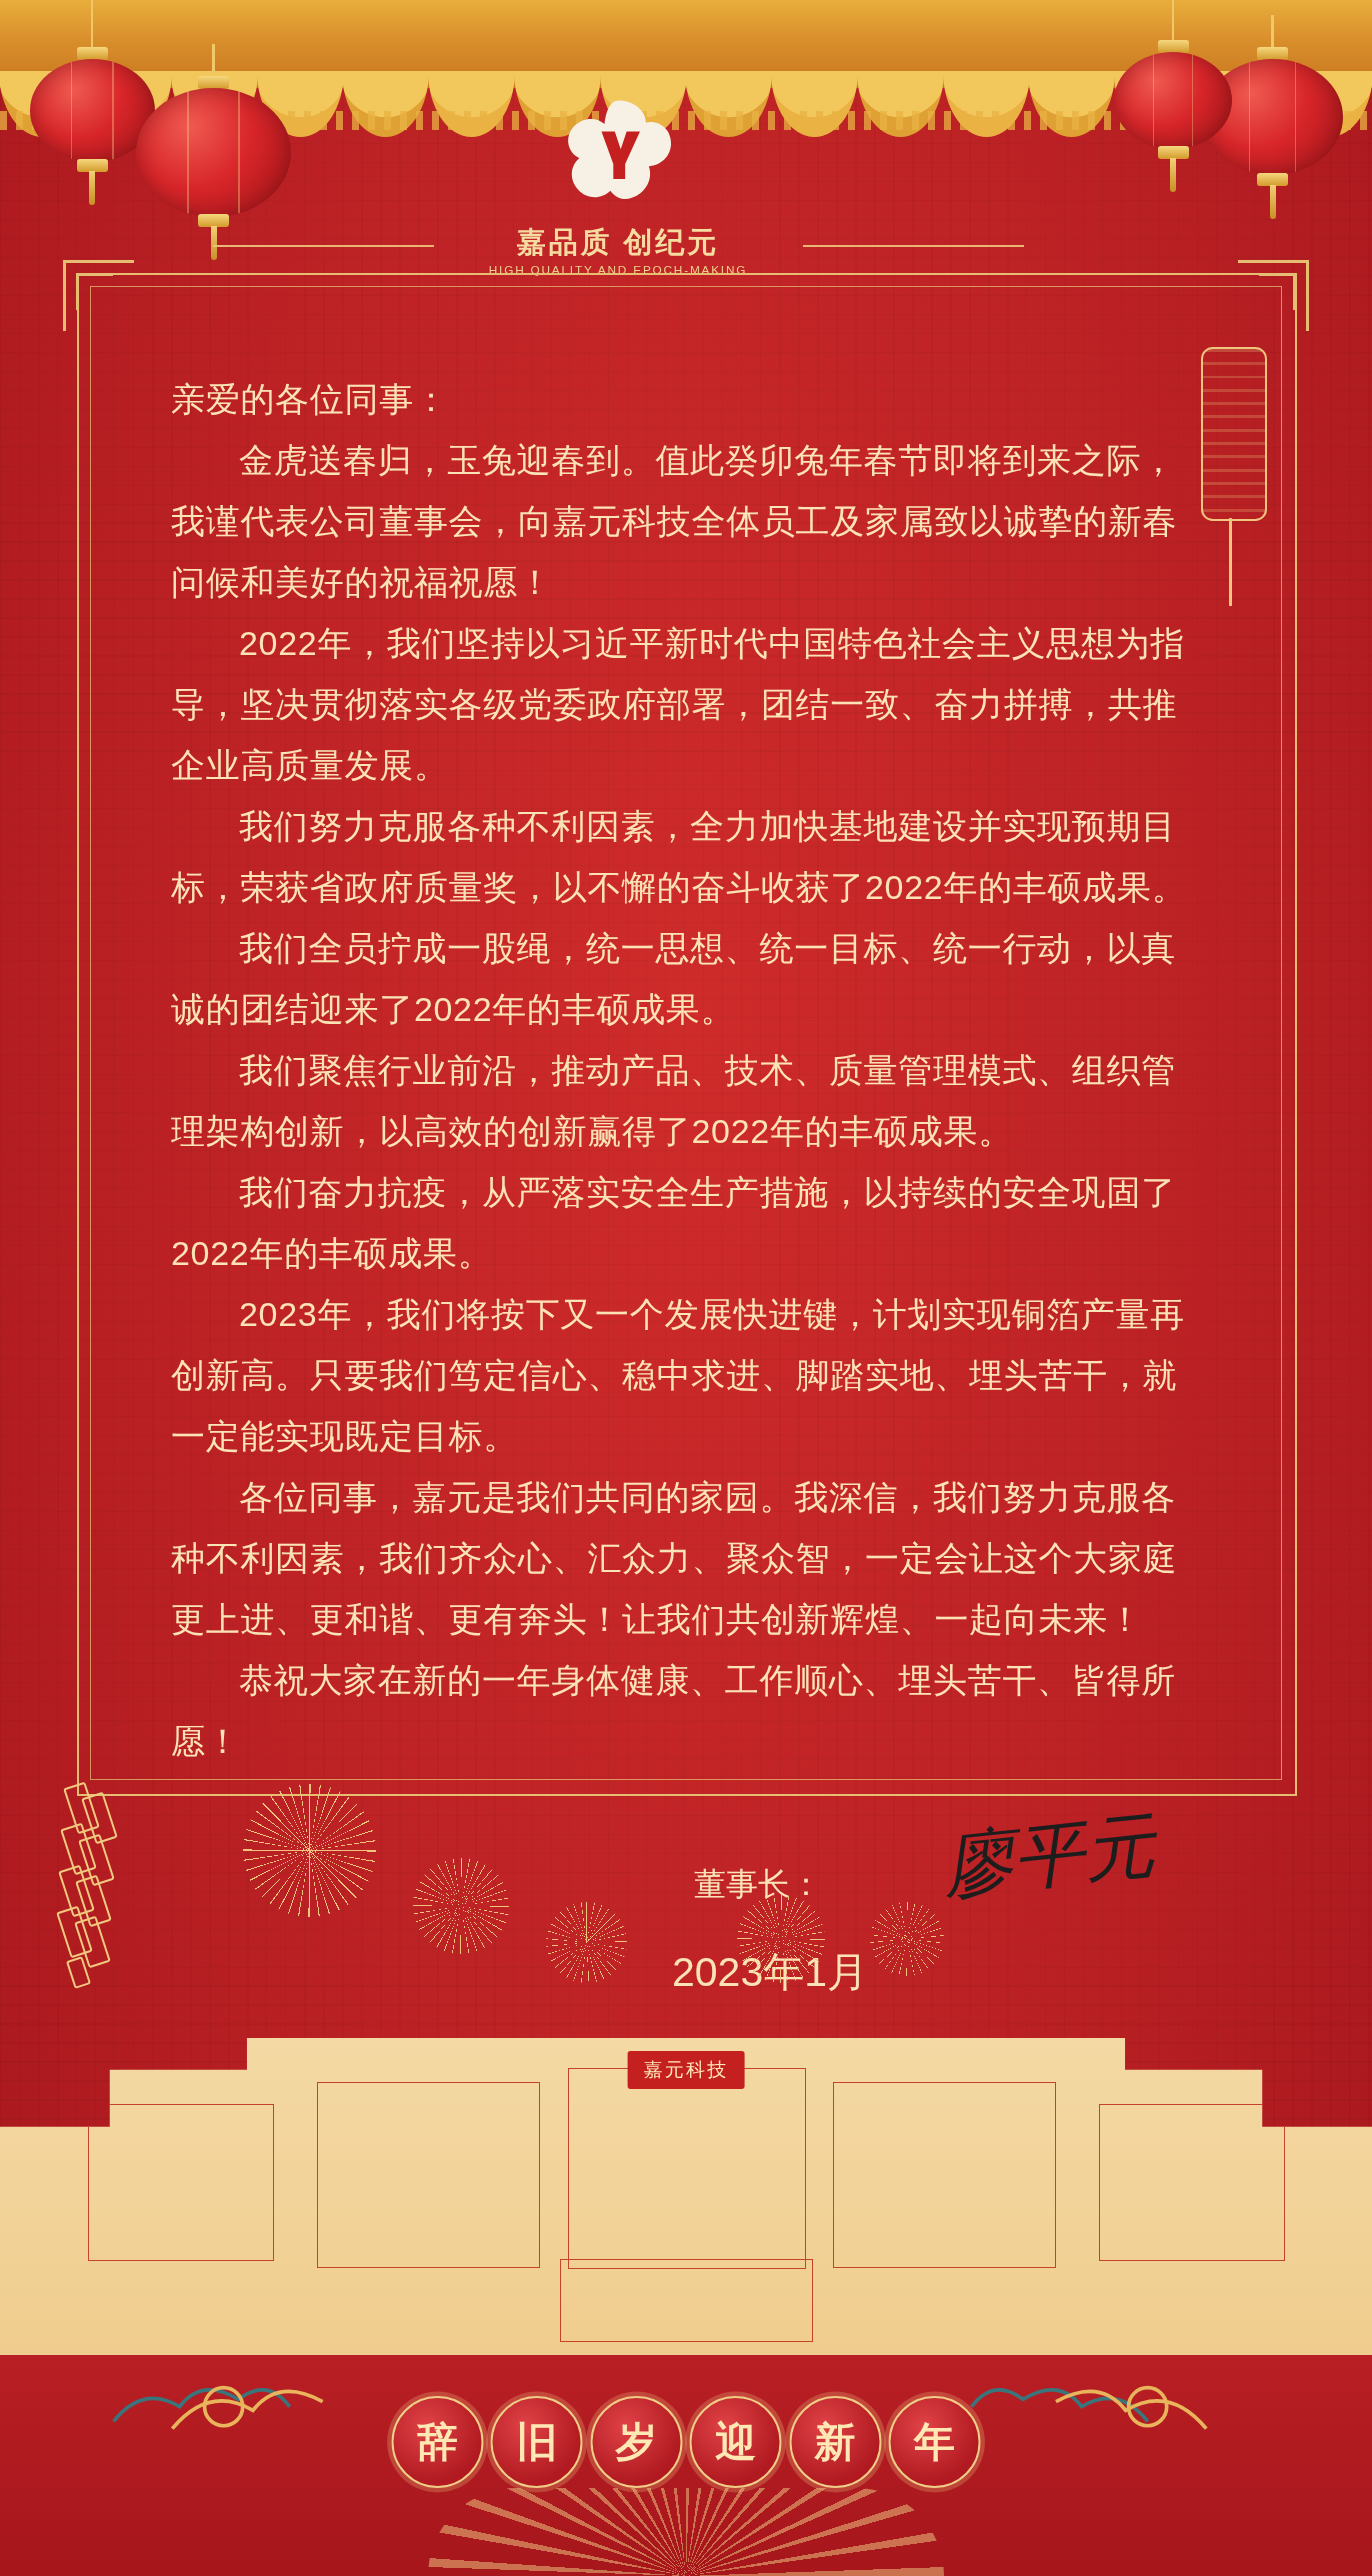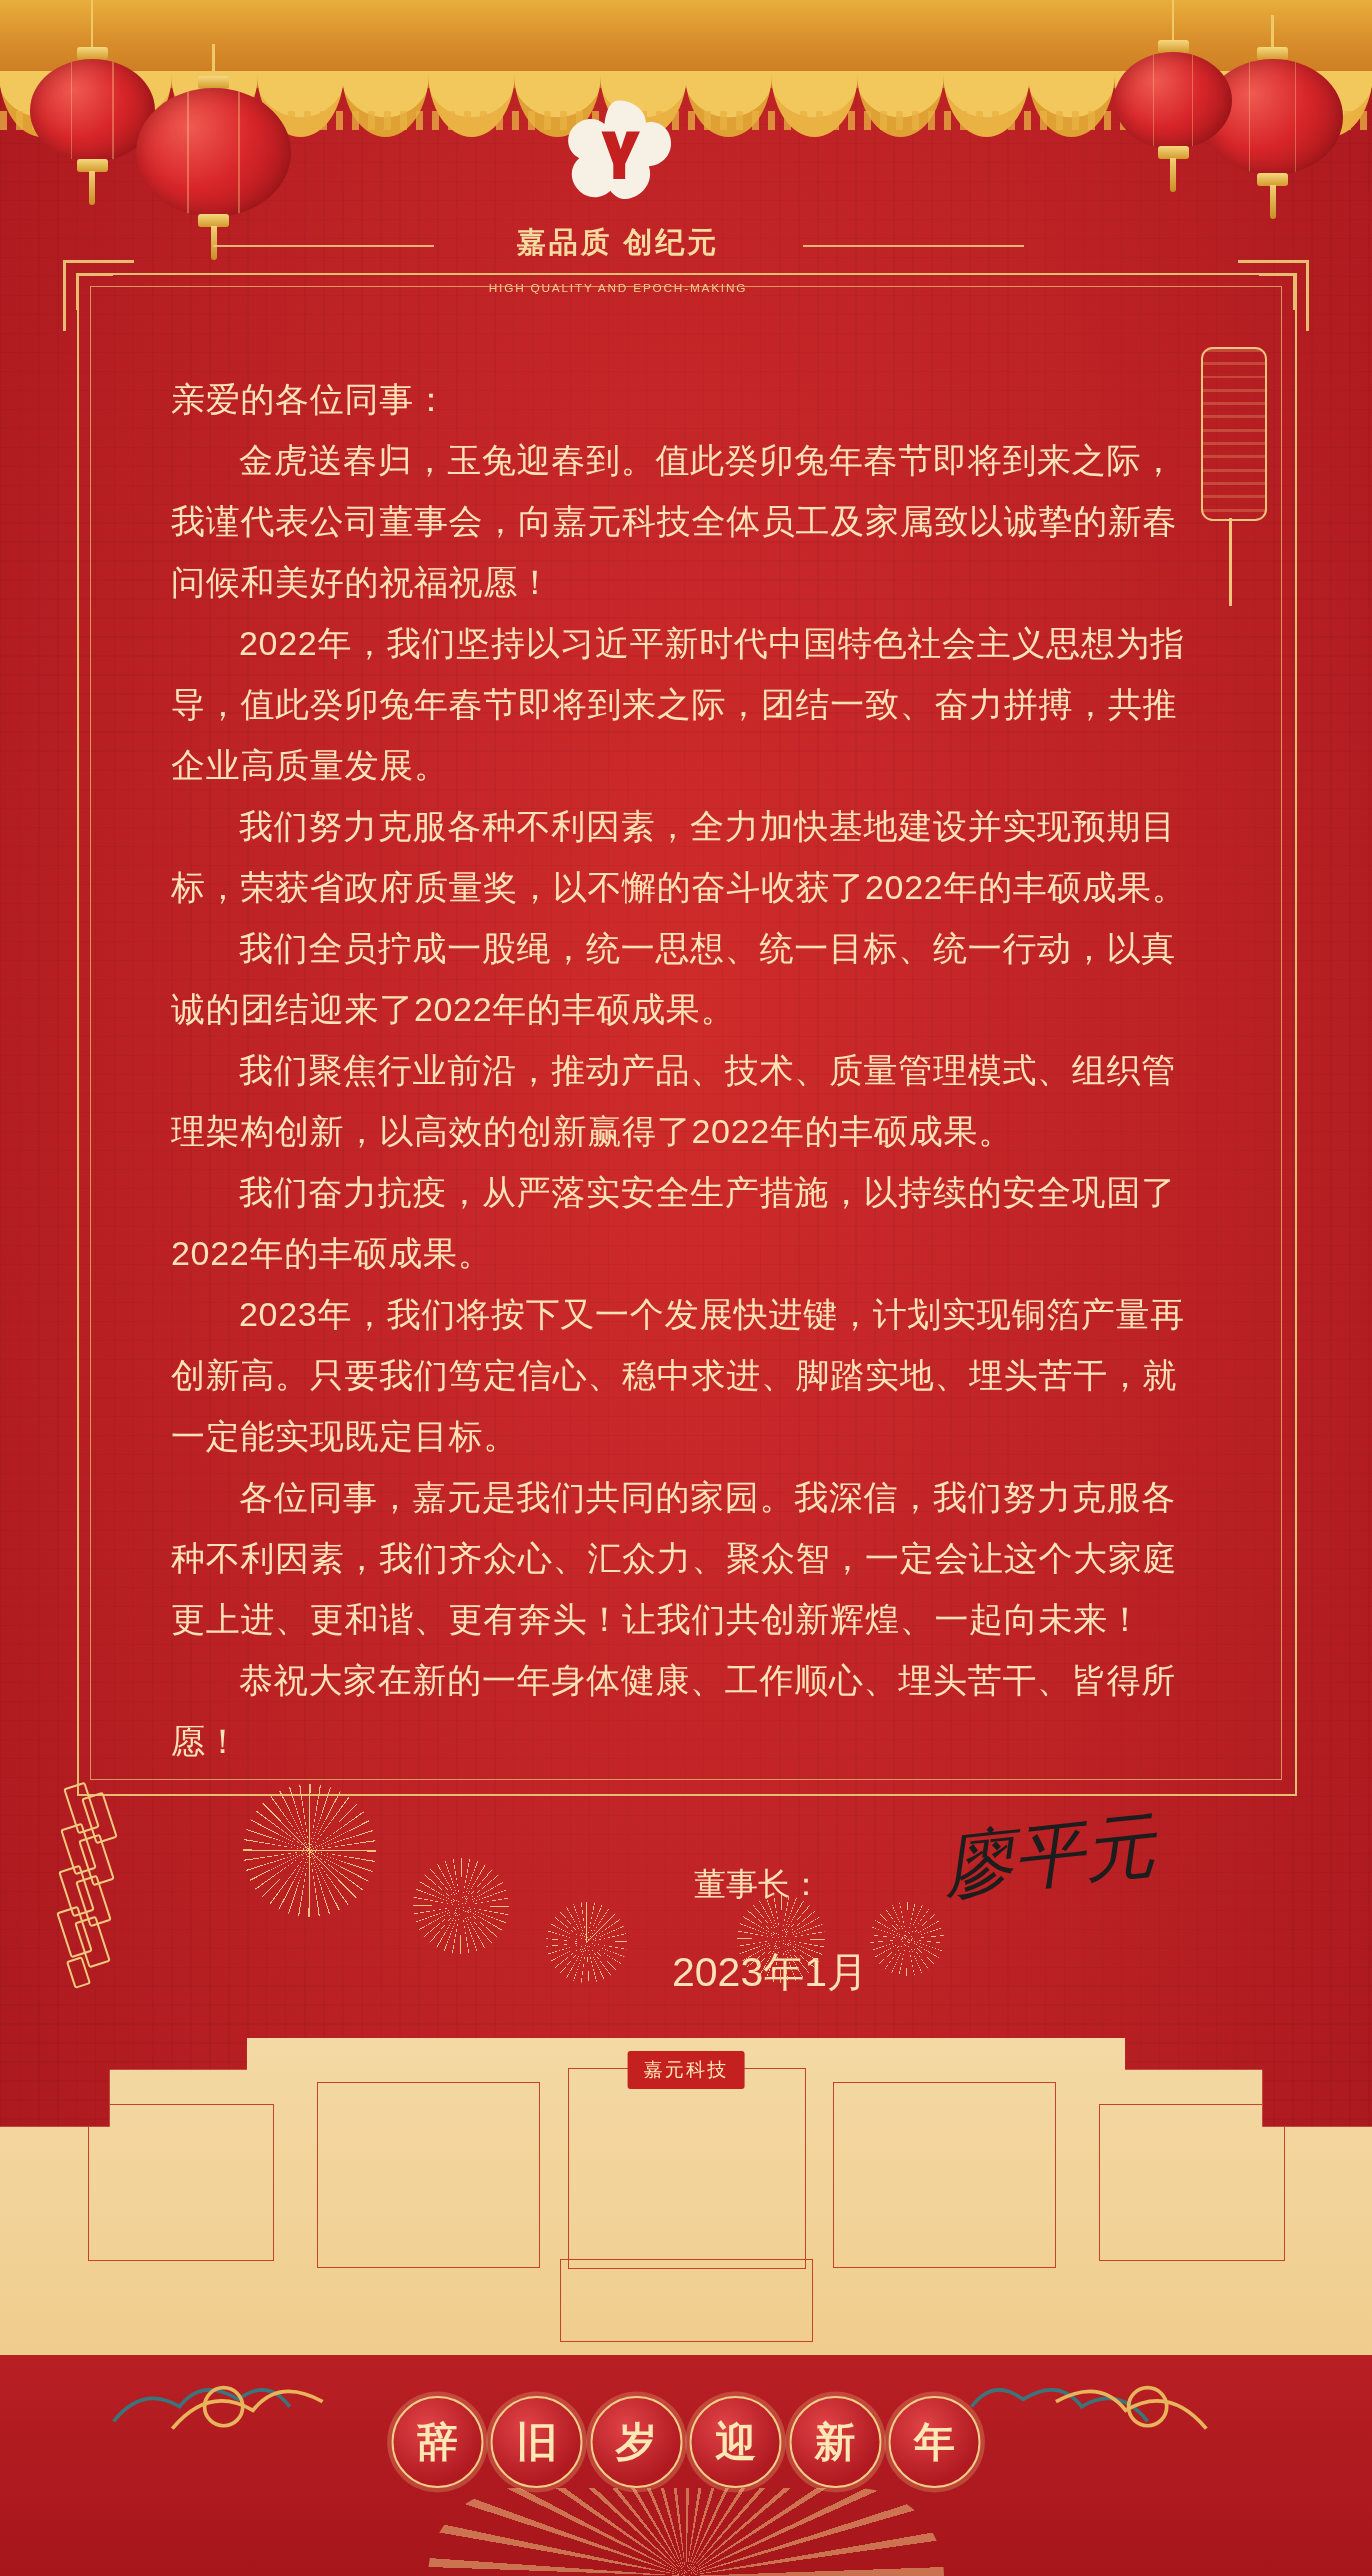--- a/index.html
+++ b/index.html
@@ -70,21 +70,21 @@
 
   
   .logo-wrap{position:absolute;top:96px;left:0;width:1236px;text-align:center;}
   .logo-mark{
     width:111px;height:111px;margin:0 auto;position:relative;
   }
   .slogan{
     margin-top:16px;color:#f7dca2;font-size:29px;letter-spacing:2.9px;font-weight:bold;
   }
   .slogan-en{
-    margin-top:18px;color:#f0cf8e;font-size:11.8px;letter-spacing:1.8px;
+    margin-top:0;color:#f0cf8e;font-size:11.8px;letter-spacing:1.8px;
   }
   .slogan-row{position:relative;width:811px;margin:16px auto 0;}
   .slogan-row .bar{
     position:absolute;top:22px;width:221px;height:2.2px;background:#edc77e;opacity:.9;
   }
   .slogan-row .bar.l{left:0;}
   .slogan-row .bar.r{right:0;}
 
   
   .frame{
@@ -264,21 +264,21 @@
   <div class="corner tr"></div>
 
   <div class="side-lantern">
     <div class="sl-body"></div>
     <div class="sl-tassel"></div>
   </div>
 
   <div class="letter">
     <p>亲爱的各位同事：</p>
     <p class="indent">金虎送春归，玉兔迎春到。值此癸卯兔年春节即将到来之际，我谨代表公司董事会，向嘉元科技全体员工及家属致以诚挚的新春问候和美好的祝福祝愿！</p>
-    <p class="indent">2022年，我们坚持以习近平新时代中国特色社会主义思想为指导，值此癸卯兔年春节即将到来之际，团结一致、奋力拼搏，共推企业高质量发展。</p>
+    <p class="indent">2022年，我们坚持以习近平新时代中国特色社会主义思想为指导，坚决贯彻落实各级党委政府部署，团结一致、奋力拼搏，共推企业高质量发展。</p>
     <p class="indent">我们努力克服各种不利因素，全力加快基地建设并实现预期目标，荣获省政府质量奖，以不懈的奋斗收获了2022年的丰硕成果。</p>
     <p class="indent">我们全员拧成一股绳，统一思想、统一目标、统一行动，以真诚的团结迎来了2022年的丰硕成果。</p>
     <p class="indent">我们聚焦行业前沿，推动产品、技术、质量管理模式、组织管理架构创新，以高效的创新赢得了2022年的丰硕成果。</p>
     <p class="indent">我们奋力抗疫，从严落实安全生产措施，以持续的安全巩固了2022年的丰硕成果。</p>
     <p class="indent">2023年，我们将按下又一个发展快进键，计划实现铜箔产量再创新高。只要我们笃定信心、稳中求进、脚踏实地、埋头苦干，就一定能实现既定目标。</p>
     <p class="indent">各位同事，嘉元是我们共同的家园。我深信，我们努力克服各种不利因素，我们齐众心、汇众力、聚众智，一定会让这个大家庭更上进、更和谐、更有奔头！让我们共创新辉煌、一起向未来！</p>
     <p class="indent">恭祝大家在新的一年身体健康、工作顺心、埋头苦干、皆得所愿！</p>
   </div>
 
   <div class="sign-block">

